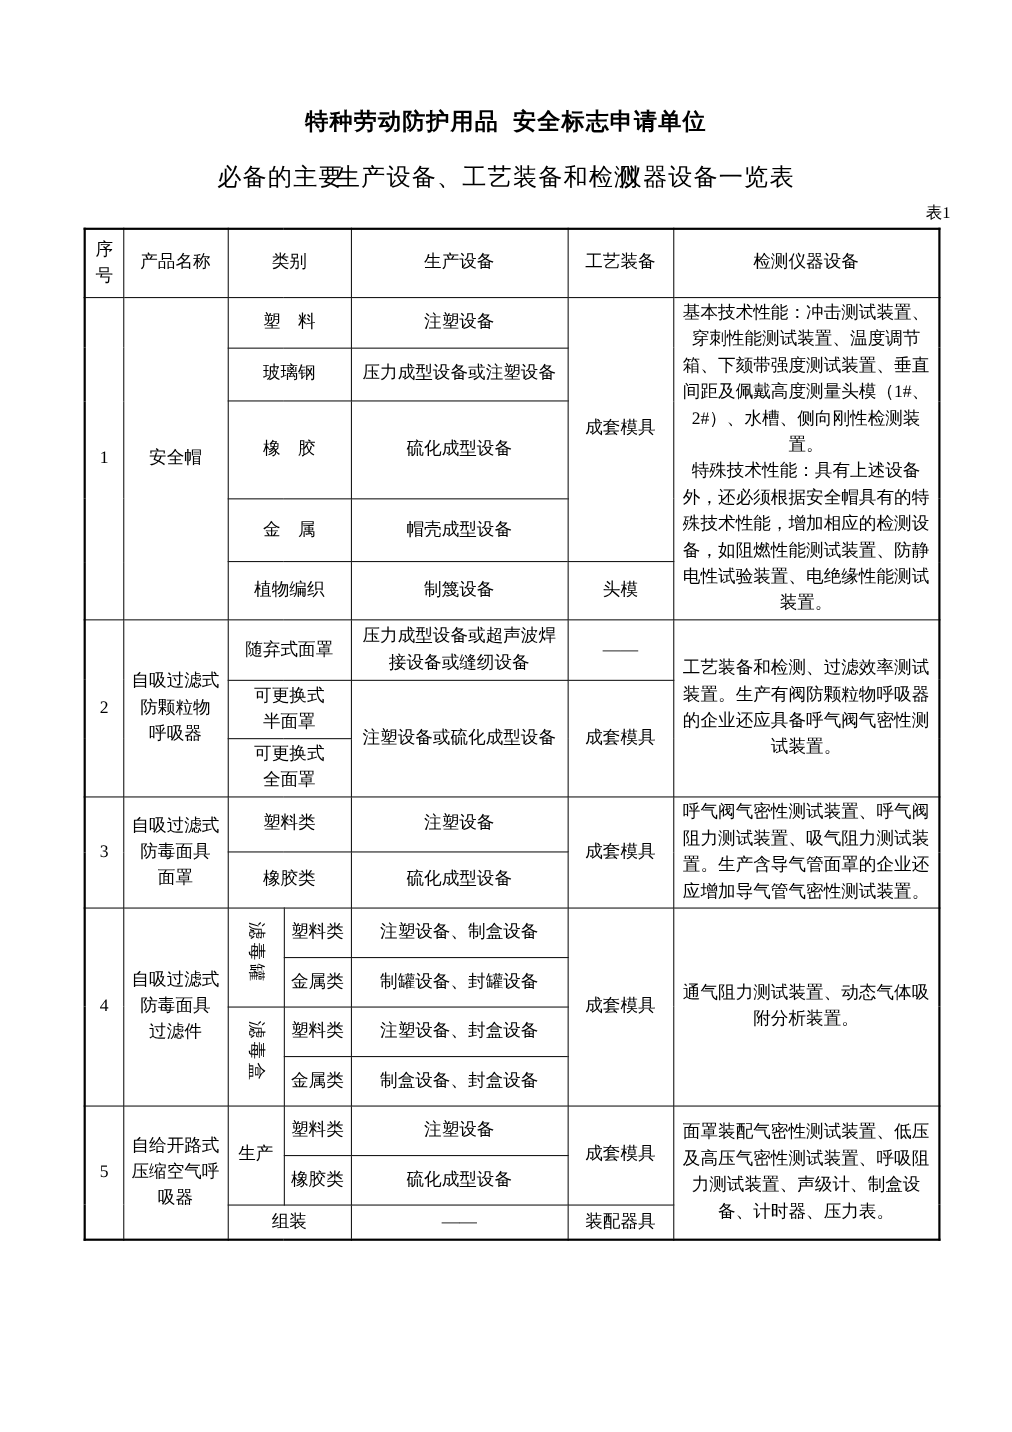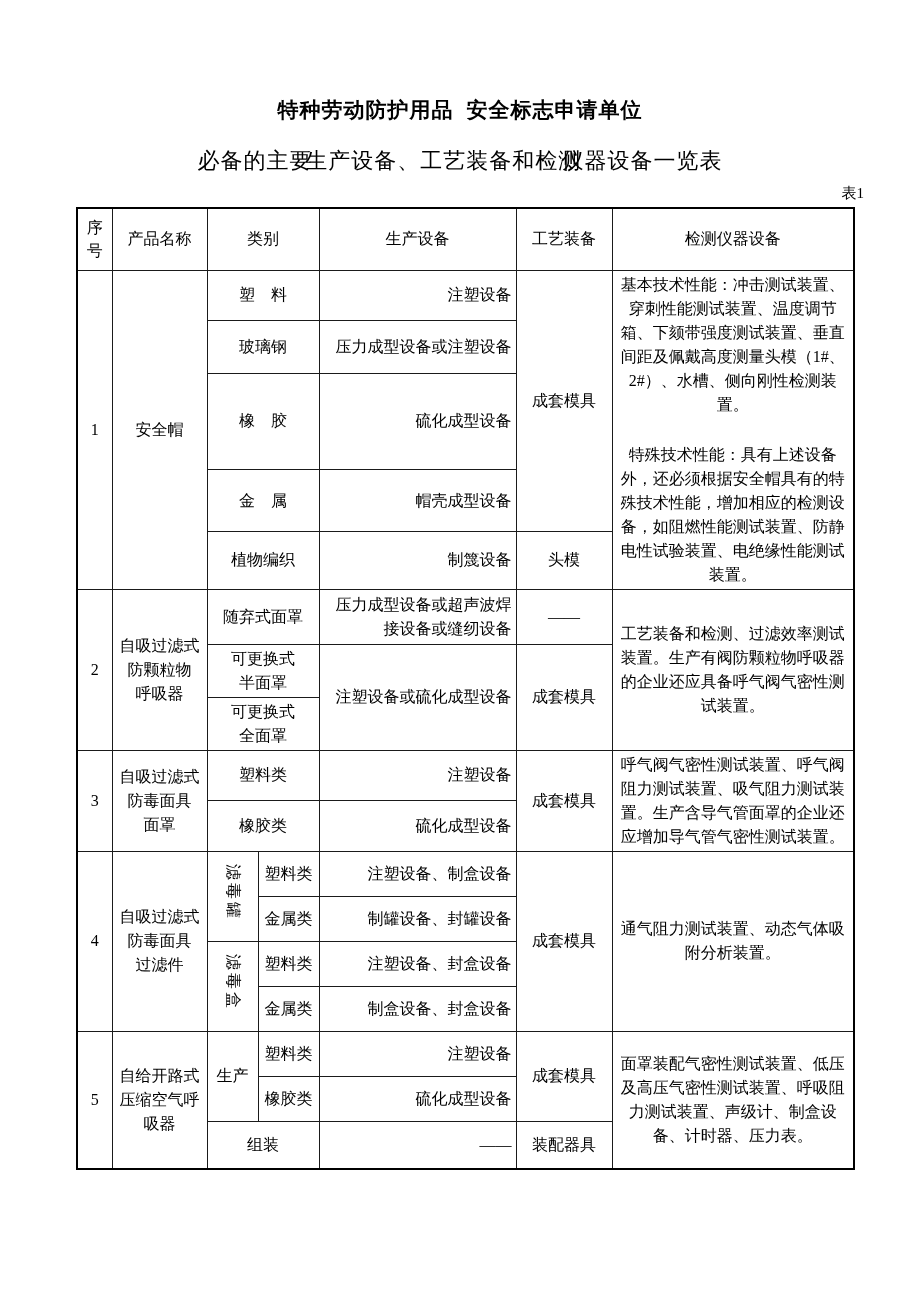--- a/index.html
+++ b/index.html
@@ -45,28 +45,28 @@
   table.main td, table.main th {
     border:1px solid #1a1a1a;
     font-size:16px;
     font-weight:normal;
     vertical-align:middle;
     padding:2px 4px;
     line-height:1.5;
   }
   th.hdr { font-weight:700; text-align:center; }
   td.c   { text-align:center; }
-  td.l   { text-align:right; padding-left:7px; padding-right:5px; }
+  td.l   { text-align:center; padding-left:7px; padding-right:5px; }
   .pre   { white-space:pre-line; }
   td.testing {
     text-align:center; vertical-align:middle;
     padding:4px 6px 4px 7px;
     line-height:26px;
   }
-  td.testing .para + .para { margin-top:26px; }
+  td.testing .para + .para { }
   .lh-lg { line-height:2.1; }
   .vert span {
     display:inline-block;
     writing-mode:vertical-rl;
     text-orientation:sideways;
     letter-spacing:3px;
   }
 </style>
 </head>
 <body>
@@ -199,21 +199,21 @@
       <td class="c" rowspan="2">生产</td>
       <td class="c" style="padding-left:1px;padding-right:1px">塑料类</td>
       <td class="l">注塑设备</td>
       <td class="c" rowspan="2">成套模具</td>
       <td class="testing" rowspan="3">面罩装配气密性测试装置、低压及高压气密性测试装置、呼吸阻力测试装置、声级计、制盒设备、计时器、压力表。</td>
     </tr>
     <tr style="height:45px">
       <td class="c" style="padding-left:1px;padding-right:1px">橡胶类</td>
       <td class="l">硫化成型设备</td>
     </tr>
-    <tr style="height:48px">
+    <tr style="height:32px">
       <td class="c" colspan="2">组装</td>
       <td class="l">——</td>
       <td class="c">装配器具</td>
     </tr>
   </tbody>
     </table>
 
 </div>
 
 </body></html>

